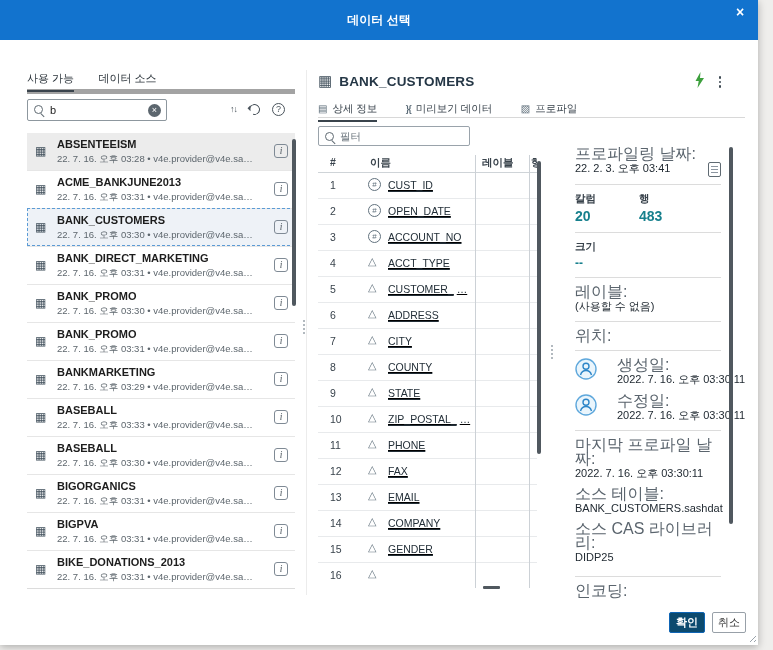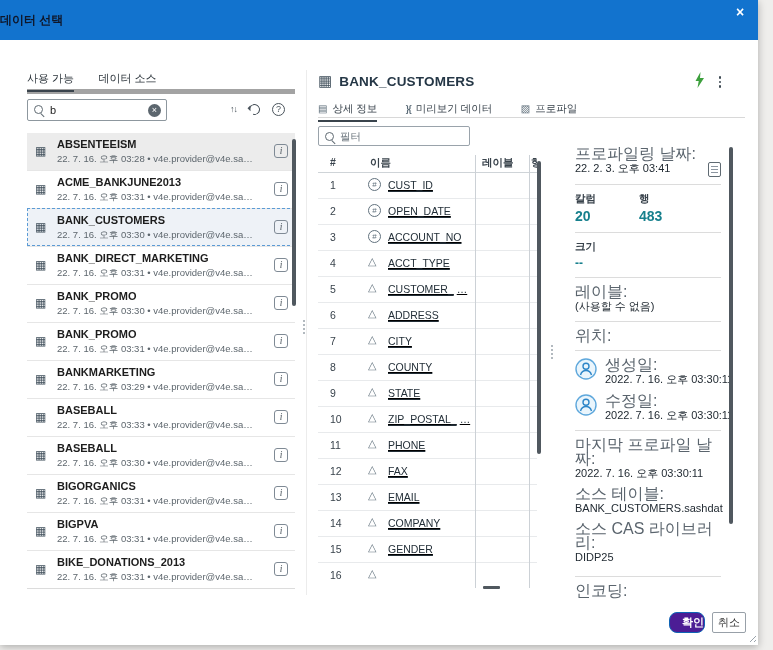--- a/index.html
+++ b/index.html
@@ -9,21 +9,21 @@
     background:#efeeec;
     font-family:"Liberation Sans", sans-serif;
     -webkit-font-smoothing:antialiased;
   }
   .dialog { position:absolute; left:0; top:0; width:758px; height:645px; background:#fff;
             box-shadow:0 2px 8px rgba(0,0,0,.28); }
 
   
   .titlebar { position:absolute; left:0; top:0; width:758px; height:40px; background:#1273ce; }
   .dlg-title { position:absolute; left:0; right:0; top:0; height:40px; line-height:40px;
-               text-align:left; color:#0f172a; font-size:12px; font-weight:bold; }
+               text-align:center; color:#ffffff; font-size:12px; font-weight:bold; }
   .close-btn { position:absolute; right:9px; top:4px; width:18px; height:18px; color:#fff;
                font-size:14px; font-weight:bold; line-height:17px; text-align:center; cursor:pointer; }
 
   
   .left-panel { position:absolute; left:27px; top:68px; width:268px; }
   .lp-tabs { position:relative; height:21px; border-bottom:5px solid #a3a3a3; }
   .lp-tab { display:inline-block; font-size:11px; color:#2c343b; margin-right:20px;
             padding-bottom:5px; position:relative; cursor:pointer; }
   .lp-tab.active::after { content:''; position:absolute; left:0; right:0; bottom:-1px; height:2px; background:#3a444d; }
 
@@ -124,27 +124,27 @@
   .ip-hr { border:none; border-top:1px solid #dcdcdc; margin:7px 0; }
   .ip-daterow { display:flex; justify-content:space-between; align-items:flex-start; }
   .doc-icon { width:11px; height:13px; border:1px solid #5f6a72; border-radius:2px; position:relative;
               margin-top:1px; cursor:pointer; flex:none; }
   .doc-icon::before { content:''; position:absolute; left:2px; top:3px; width:7px; height:1.2px;
                       background:#8c96a0; box-shadow:0 3px 0 #8c96a0, 0 6px 0 #8c96a0; }
   .ip-grid2 { display:grid; grid-template-columns:64px 1fr; row-gap:2px; }
   .ip-strong-label { font-size:10.5px; color:#39434c; font-weight:bold; }
   .ip-num { font-size:14px; font-weight:bold; color:#17808d; line-height:17px; }
   .ip-dash { font-size:12px; font-weight:bold; color:#17808d; line-height:14px; }
-  .ip-person { display:flex; gap:8px; margin:5px 0 7px 0; align-items:flex-start; }
+  .ip-person { display:flex; gap:20px; margin:5px 0 7px 0; align-items:flex-start; }
   .ip-person svg { flex:none; }
   .mb2 { margin-bottom:2px; } .mb6 { margin-bottom:6px; }
 
   
-  .btn-ok { position:absolute; left:669px; top:612px; width:36px; height:21px; background:#4c1d95; color:#fff;
-            font-size:11px; font-weight:bold; border:1px solid #0f65b5; border-radius:8px; text-align:right;
+  .btn-ok { position:absolute; left:669px; top:612px; width:36px; height:21px; background:#0c4a6e; color:#fff;
+            font-size:11px; font-weight:bold; border:1px solid #0f65b5; border-radius:2px; text-align:center;
             line-height:19px; box-sizing:border-box; cursor:pointer; }
   .btn-cancel { position:absolute; left:712px; top:612px; width:34px; height:21px; background:#fff; color:#333;
                 font-size:11px; border:1px solid #98a0a8; border-radius:2px; text-align:center; line-height:19px;
                 box-sizing:border-box; cursor:pointer; }
   .resize-grip { position:absolute; left:747px; top:633px; width:9px; height:9px;
                  background:repeating-linear-gradient(135deg, transparent 0 2px, #9aa3ab 2px 3px);
                  clip-path:polygon(100% 0, 100% 100%, 0 100%); cursor:nwse-resize; }
 </style>
 </head>
 <body>

